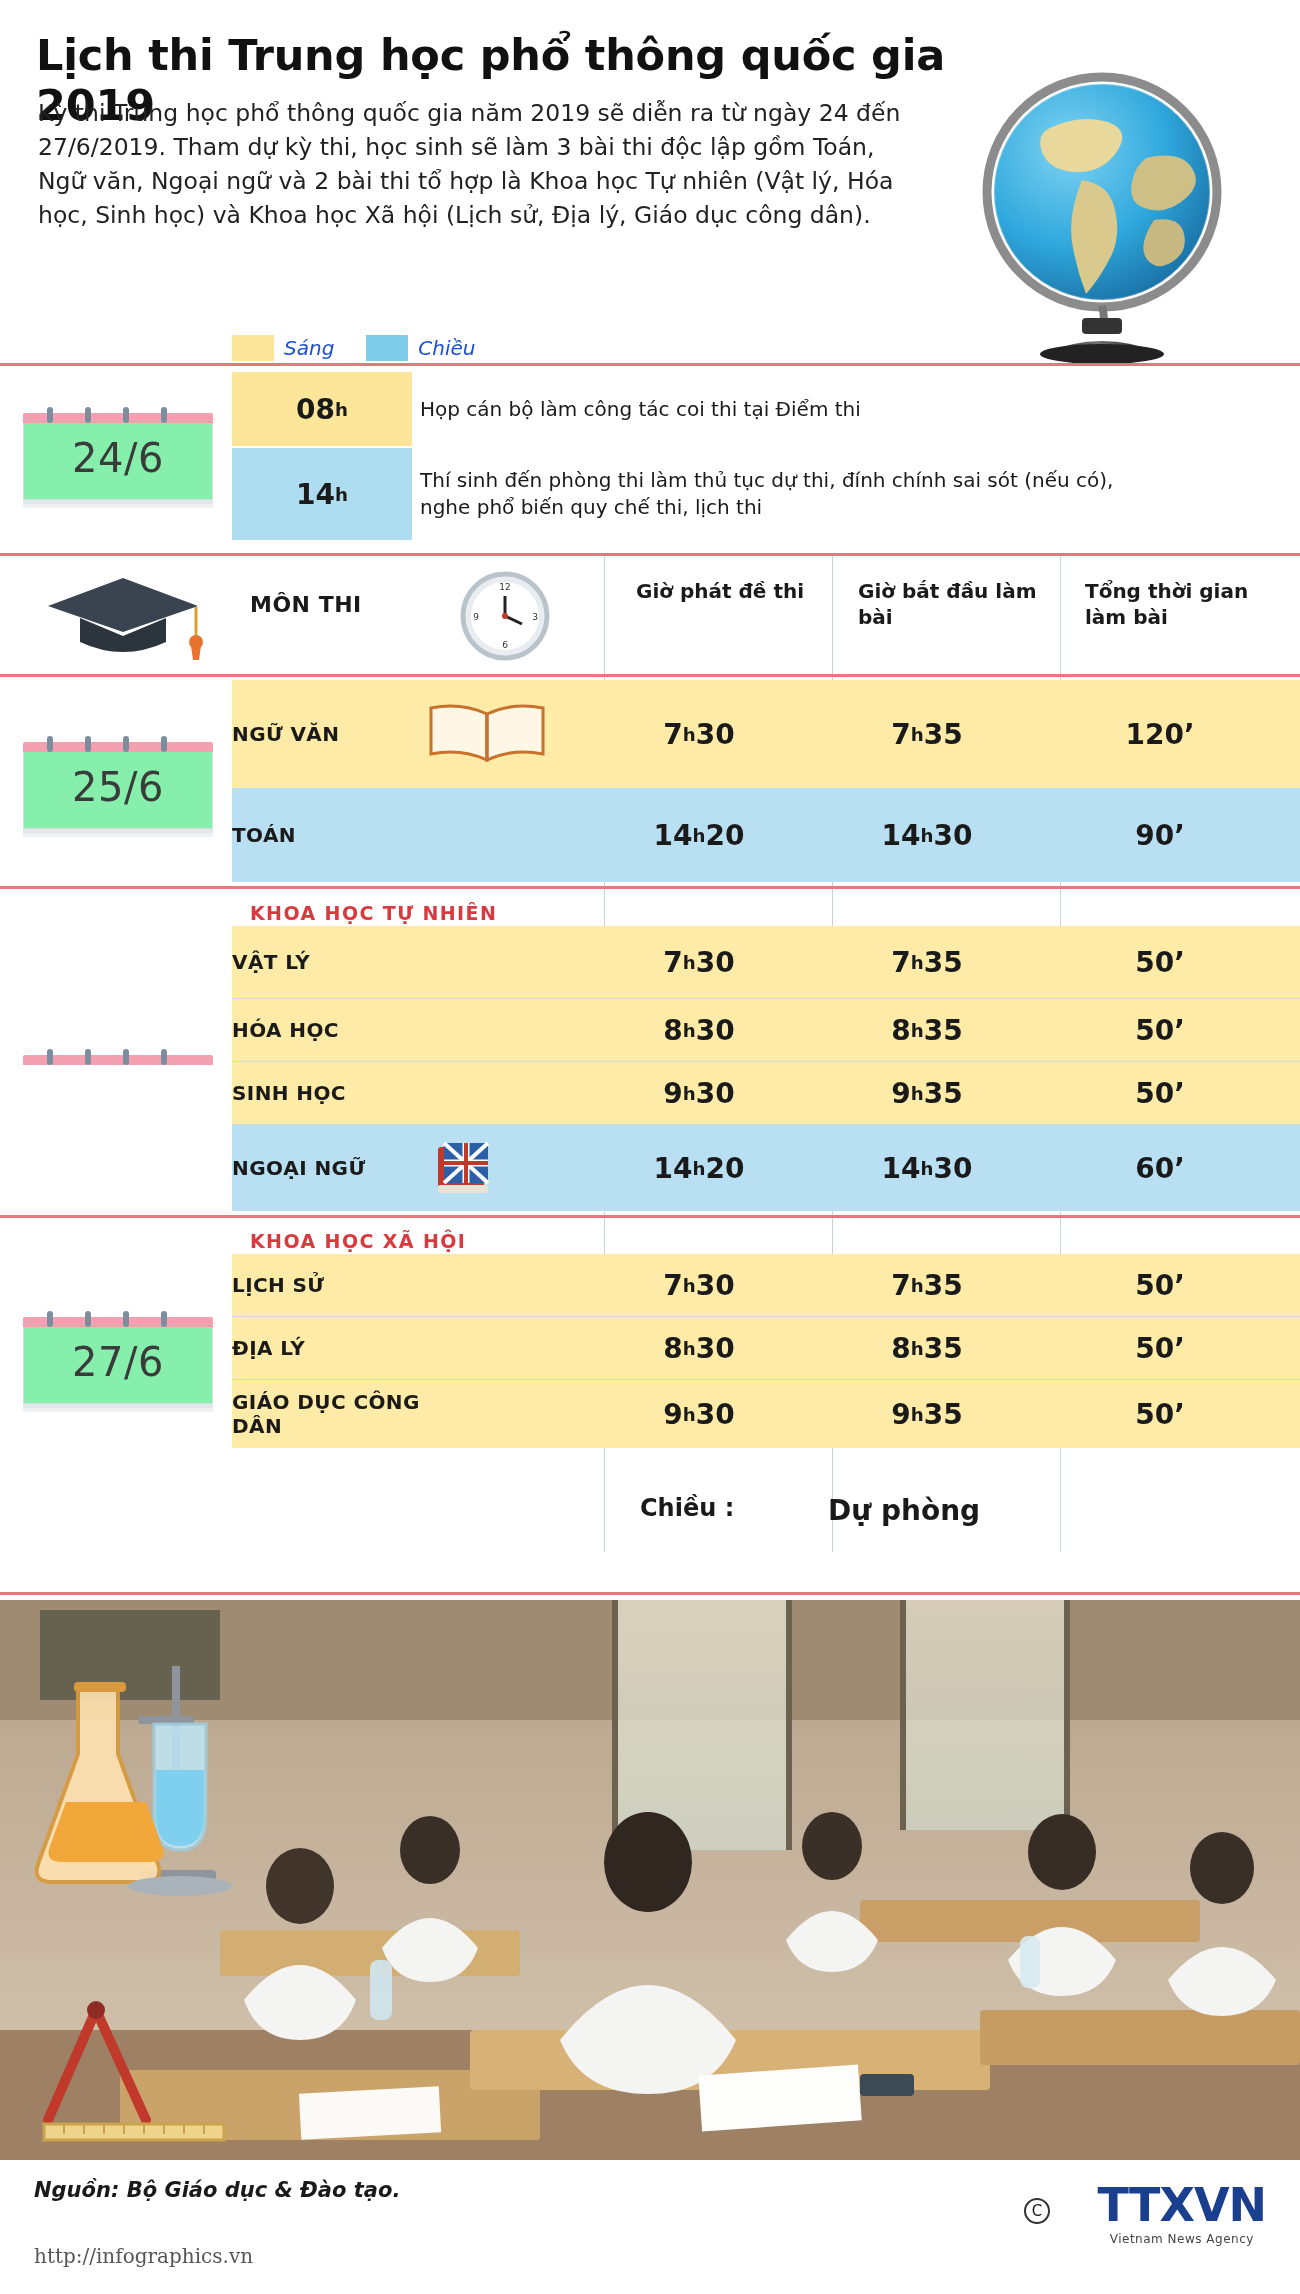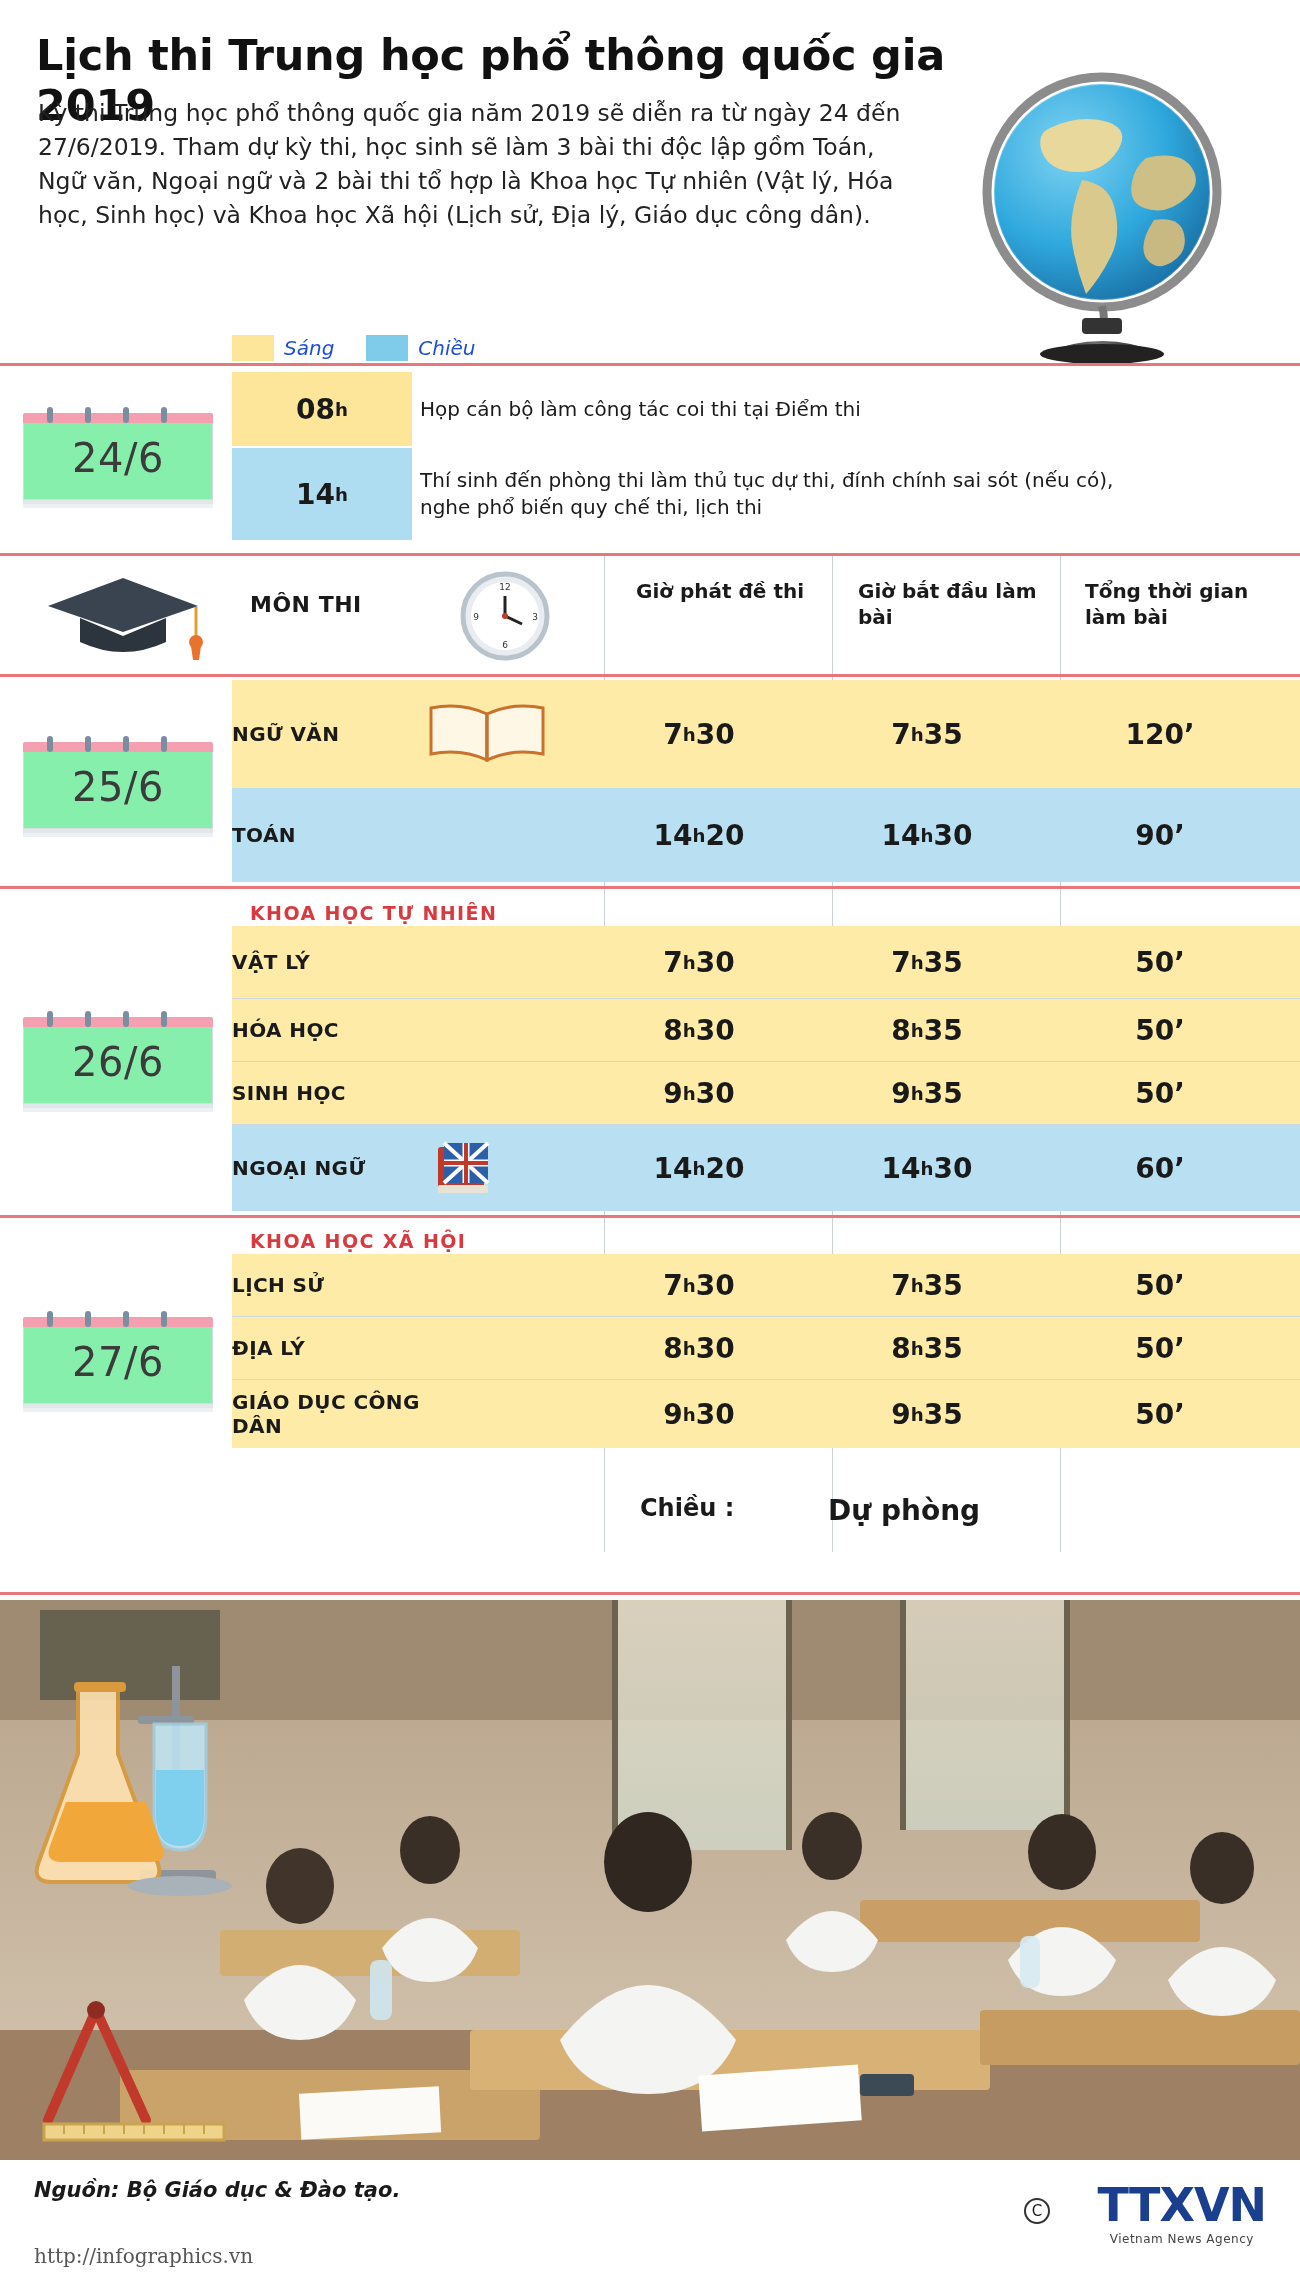--- a/index.html
+++ b/index.html
@@ -261,21 +261,20 @@
 <div class="row-line" style="top:886px;"></div>
 <div class="datecell" style="top:970px; height:180px;">
   <div class="date-note">
     <div class="note-rings">
       <span class="ring" style="left:24px;"></span>
         <span class="ring" style="left:62px;"></span>
       <span class="ring" style="left:100px;"></span>
         <span class="ring" style="left:138px;"></span>
     </div>
     <div class="note-top"></div>
-    <div class="note-body"><span class="dtext">26/6</span></div>
   </div>
 </div>
 
 <div class="grouphdr" style="left:250px; top:902px;">KHOA HỌC TỰ NHIÊN</div>
 
 <div class="subjrow bg-m" style="top:926px; height:72px;">
   <div class="cell-sub">VẬT LÝ</div>
   <div class="cell-t1">
       <span>7</span>
       <span class="sup">h</span>

